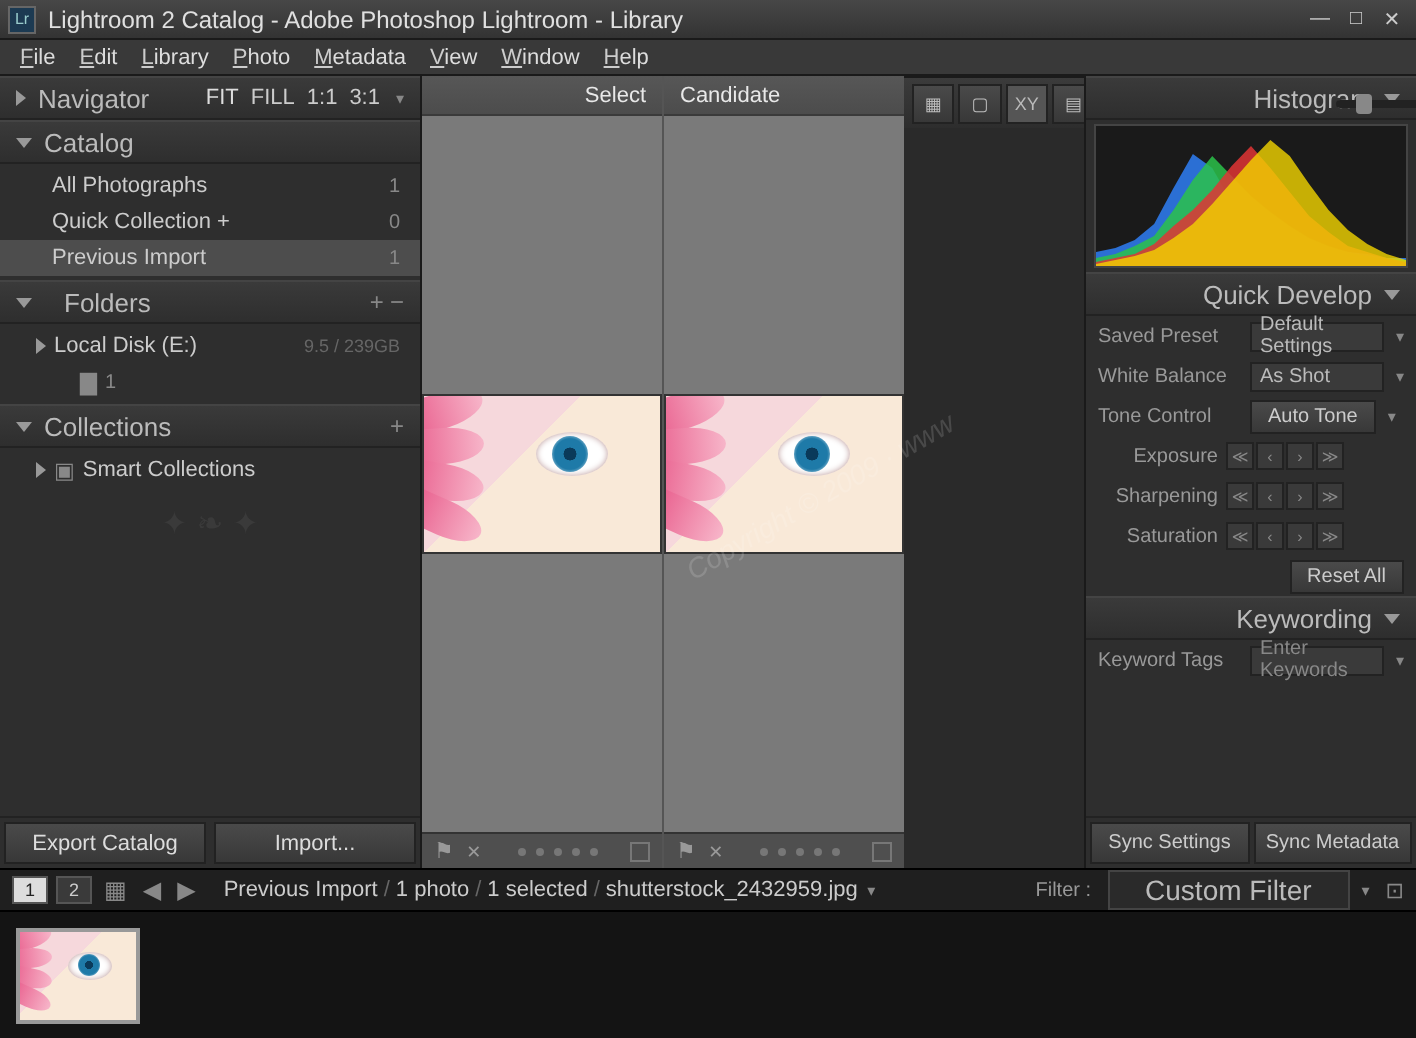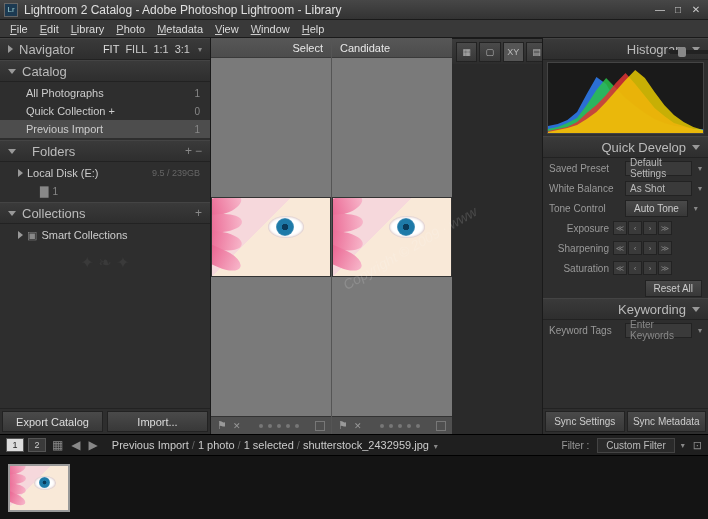--- a/index.html
+++ b/index.html
@@ -77,21 +77,21 @@
 .sync-row{display:flex;height:26px;gap:2px;padding:2px;border-top:1px solid #222}
 .sync-btn{flex:1;background:linear-gradient(#4a4a4a,#383838);border:1px solid #222;display:flex;align-items:center;justify-content:center;color:#ccc;font-size:10px}
 .right-spacer{flex:1}
 .info-bar{height:22px;background:#1f1f1f;display:flex;align-items:center;padding:0 6px;border-top:1px solid #000;border-bottom:1px solid #000;gap:4px}
 .page-tab{width:18px;height:14px;background:#3a3a3a;border:1px solid #555;color:#ccc;font-size:9px;display:flex;align-items:center;justify-content:center}
 .page-tab.active{background:#ddd;color:#222}
 .nav-arrow{color:#888;font-size:12px;padding:0 2px}
 .crumb{color:#999;font-size:10px;margin-left:8px}
 .crumb .sep{color:#666;margin:0 3px}
 .filter-label{margin-left:auto;color:#999;font-size:10px}
-.filter-value{background:#2a2a2a;border:1px solid #444;padding:1px 8px;color:#bbb;font-size:10px;margin-left:4px}
+.filter-value{background:#2a2a2a;border:1px solid #444;padding:1px 18px;color:#bbb;font-size:14px;margin-left:4px}
 .filmstrip{height:63px;background:#141414;display:flex;align-items:center;padding:4px 8px;gap:6px}
 .film-thumb{width:62px;height:48px;border:2px solid #999;background:linear-gradient(135deg,#f6d8dc 0%,#f6d8dc 40%,#f9e9d8 40%,#f9e9d8 100%);position:relative;overflow:hidden}
 .film-thumb .eye{top:10px;right:12px;width:22px;height:14px}
 .film-thumb .iris{top:1px;left:5px;width:11px;height:11px}
 .film-thumb .petals{transform:scale(0.55);transform-origin:top left;left:-6px;top:-4px}
 .dd-arrow{color:#888;font-size:8px;margin-left:2px}
 .watermark{position:absolute;color:rgba(255,255,255,0.15);font-size:14px;transform:rotate(-30deg);pointer-events:none;font-style:italic;left:280px;top:240px;width:260px;text-align:center}
 </style>
 </head>
 <body>

